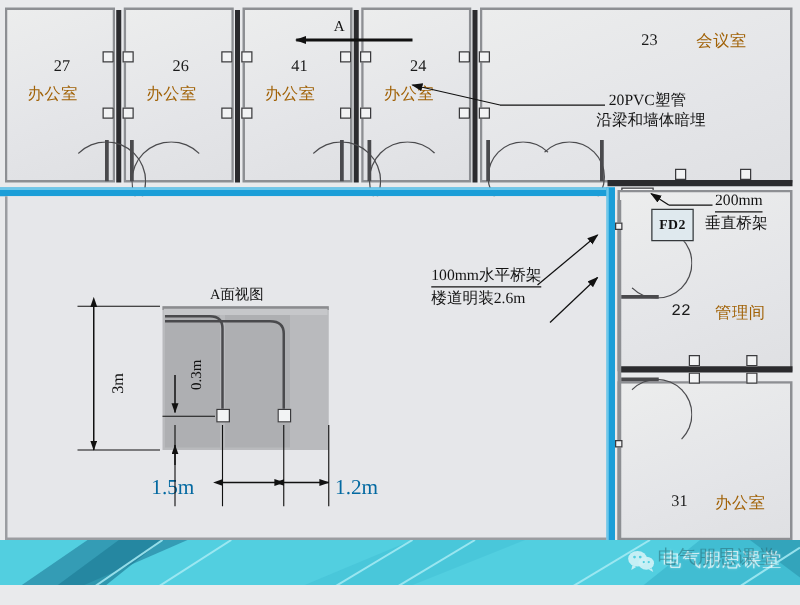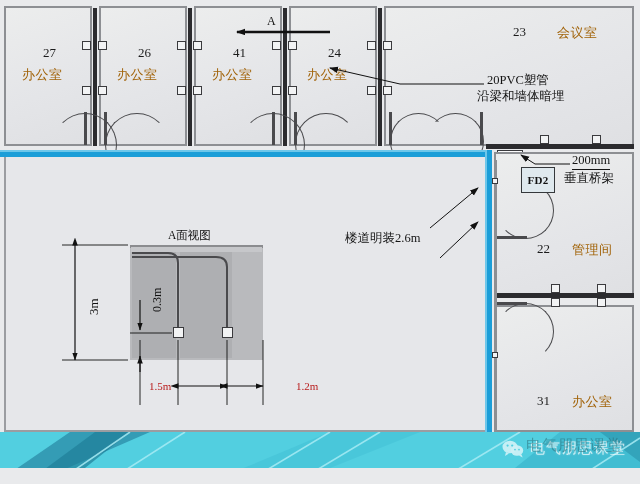--- a/index.html
+++ b/index.html
@@ -152,24 +152,23 @@
   .elev-panel {
     position: absolute;
     background: #aeafb2;
   }
   .elev-strip {
     position: absolute;
     background: #c6c7ca;
   }
   .dim-text {
     position: absolute;
-    font-size: 11px;
-    color: #b91c1c;
-    white-space: nowrap;
-    margin-left: 28px;
+    font-size: 17px;
+    color: #0369a1;
+    white-space: nowrap;
   }
   .dim-text-v {
     position: absolute;
     font-size: 13px;
     color: #111;
     white-space: nowrap;
     transform-origin: 0 0;
     transform: rotate(-90deg);
   }
 
@@ -317,21 +316,21 @@
 
   <div class="abs" style="left:4px; top:157px; width:481px; height:275px;
        background:#e6e7ea; border-left:2px solid #9b9da1; border-bottom:2px solid #9b9da1;
        box-sizing:border-box;"></div>
 
   <div class="tray-stub" style="left:497px; top:150px; width:26px; height:11px;"></div>
 
   <div class="room" style="left:494px; top:152px; width:140px; height:145px;">
     <div class="room-inner-shade"></div>
   </div>
-  <div class="room-num" style="left:537px; top:241px;">22</div>
+  <div class="room-num" style="left:537px; top:241px;font-family:Liberation Mono, monospace;">22</div>
   <div class="room-label" style="left:572px; top:241px;">管理间</div>
 
   <div class="room" style="left:494px; top:305px; width:140px; height:127px;">
     <div class="room-inner-shade"></div>
   </div>
   <div class="room-num" style="left:537px; top:393px;">31</div>
   <div class="room-label" style="left:572px; top:393px;">办公室</div>
 
   <div class="wall-dark" style="left:496px; top:293px; width:138px; height:4.5px;"></div>
   <div class="outlet" style="left:551px; top:284px;"></div>
@@ -354,20 +353,21 @@
   <div class="fd-box" style="left:521px; top:167px; width:34px; height:26px;font-weight:bold;">FD2</div>
 
   <div class="a-label" style="left:267px; top:14px;">A</div>
 
   <div class="anno anno-lg" style="left:487px; top:72px;">20PVC塑管</div>
   <div class="anno anno-lg" style="left:477px; top:88px;">沿梁和墙体暗埋</div>
 
   <div class="anno anno-lg anno-underline" style="left:572px; top:152px;">200mm</div>
   <div class="anno anno-lg" style="left:564px; top:170px;">垂直桥架</div>
 
+  <div class="anno anno-lg anno-underline" style="left:345px; top:212px;">100mm水平桥架</div>
   <div class="anno anno-lg" style="left:345px; top:230px;">楼道明装2.6m</div>
 
   <div class="elev-title" style="left:168px; top:228px;">A面视图</div>
 
   <div class="elev-body" style="left:130px; top:245px; width:133px; height:115px;"></div>
 
   <div class="elev-panel" style="left:132px; top:250px; width:44px; height:108px;"></div>
 
   <div class="elev-panel" style="left:180px; top:250px; width:52px; height:108px;"></div>
 

